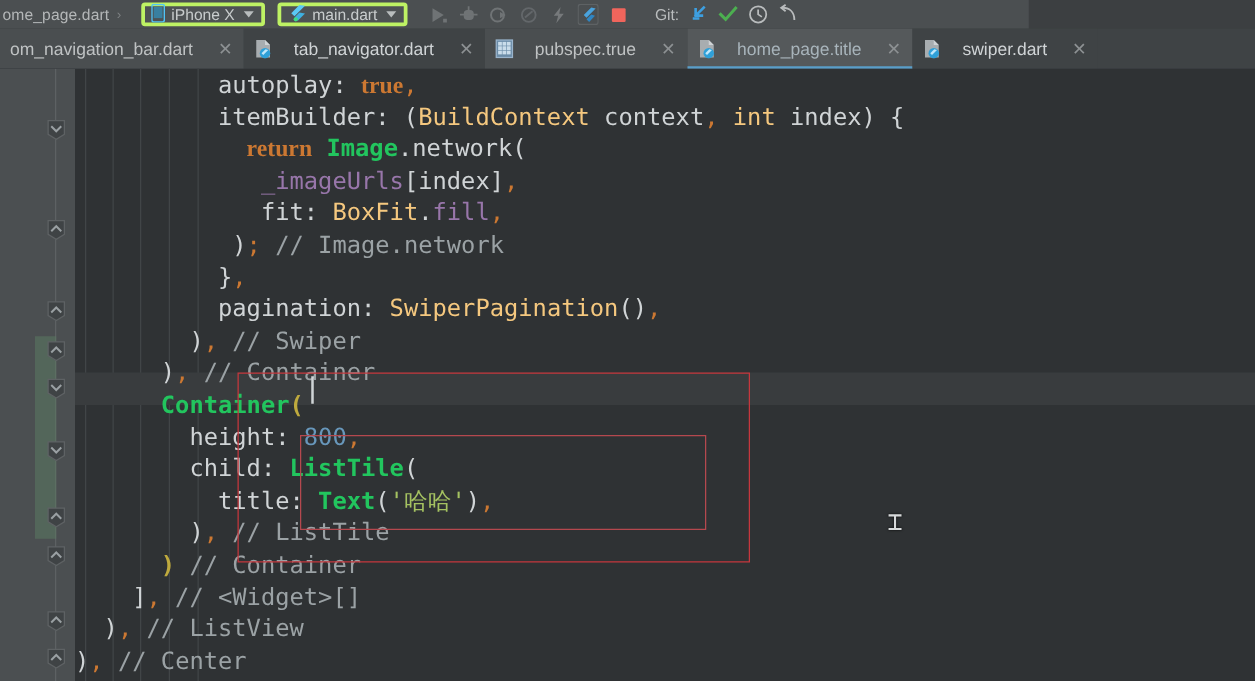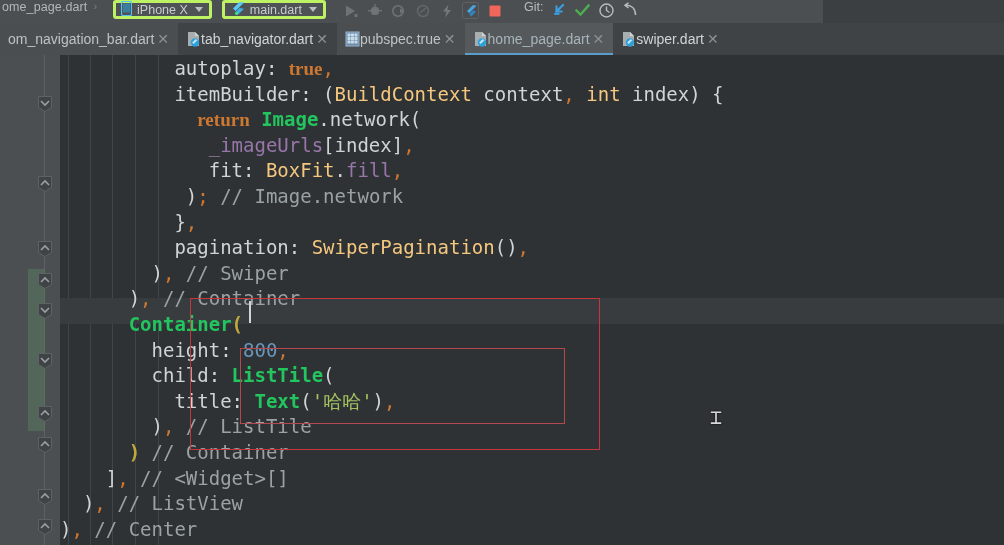--- a/index.html
+++ b/index.html
@@ -8,21 +8,21 @@
     background: #3c3f41;
     font-family: "DejaVu Sans Mono", monospace;
     overflow: hidden;
   }
   #app { position: relative; width: 1004px; height: 545px; }
 
   
   .toolbar {
     position: absolute; left: 0; top: 0; width: 823px; height: 23px;
     background: #4b4f51;
-    display: flex; align-items: flex-start;
+    display: flex; align-items: center;
     font-family: "Liberation Sans", sans-serif;
   }
   .breadcrumb {
     color: #b4b7b8; font-size: 12.5px; padding-left: 2px;
     white-space: nowrap; letter-spacing: .1px;
   }
   .bc-sep { color: #7d8183; padding: 0 6px; font-size: 11px; }
   .combo {
     display: flex; align-items: center; gap: 5px;
     height: 19px; padding: 0 6px 0 5px; margin-left: 10px;
@@ -39,21 +39,21 @@
   .tbi { width: 22px; height: 21px; display: flex; align-items: center; justify-content: center; }
   .git-lbl { color: #b9bcbd; font-size: 12.5px; margin-left: 18px; margin-right: 4px; font-family: "Liberation Sans", sans-serif; }
 
   
   .tabbar {
     position: absolute; left: 0; top: 23px; width: 1004px; height: 32px;
     background: #3f4345; display: flex; align-items: stretch;
     font-family: "Liberation Sans", sans-serif;
   }
   .tab {
-    display: flex; align-items: center; gap: 0;
+    display: flex; align-items: center; gap: 17px;
     padding: 0 9px 0 8px; position: relative;
     color: #bfc2c3; font-size: 14px; white-space: nowrap;
     background: #4a4e50;
     justify-content: flex-end;
   }
   .tab.plain { background: #3f4345; }
   .tab.active { background: #55595b; color: #a8b4bb; }
   .tab.active::after {
     content: ""; position: absolute; left: 0; right: 0; bottom: 0;
     height: 2px; background: #5a9ec9;
@@ -252,21 +252,21 @@
         <span>pubspec.true</span>
         <span class="x">✕</span>
       </div>
       <div class="tab active">
         <span class="tab-ico"><svg width="15" height="16" viewBox="0 0 15 16">
             <path d="M2 1 h7 l4 4 v10 h-11 z" fill="#a8adb0"></path>
             <path d="M9 1 v4 h4 z" fill="#cfd3d5"></path>
             <circle cx="9" cy="11.5" r="4.2" fill="#2fa0d8"></circle>
             <path d="M9.4 8.3 L6.2 11.5 L7.6 12.9 L11.6 8.9 Z" fill="#bfe7fb"></path>
           </svg></span>
-        <span>home_page.dart</span>
+        <span>home_page.title</span>
         <span class="x">✕</span>
       </div>
       <div class="tab plain">
         <span class="tab-ico"><svg width="15" height="16" viewBox="0 0 15 16">
             <path d="M2 1 h7 l4 4 v10 h-11 z" fill="#a8adb0"></path>
             <path d="M9 1 v4 h4 z" fill="#cfd3d5"></path>
             <circle cx="9" cy="11.5" r="4.2" fill="#2fa0d8"></circle>
             <path d="M9.4 8.3 L6.2 11.5 L7.6 12.9 L11.6 8.9 Z" fill="#bfe7fb"></path>
           </svg></span>
         <span>swiper.dart</span>

